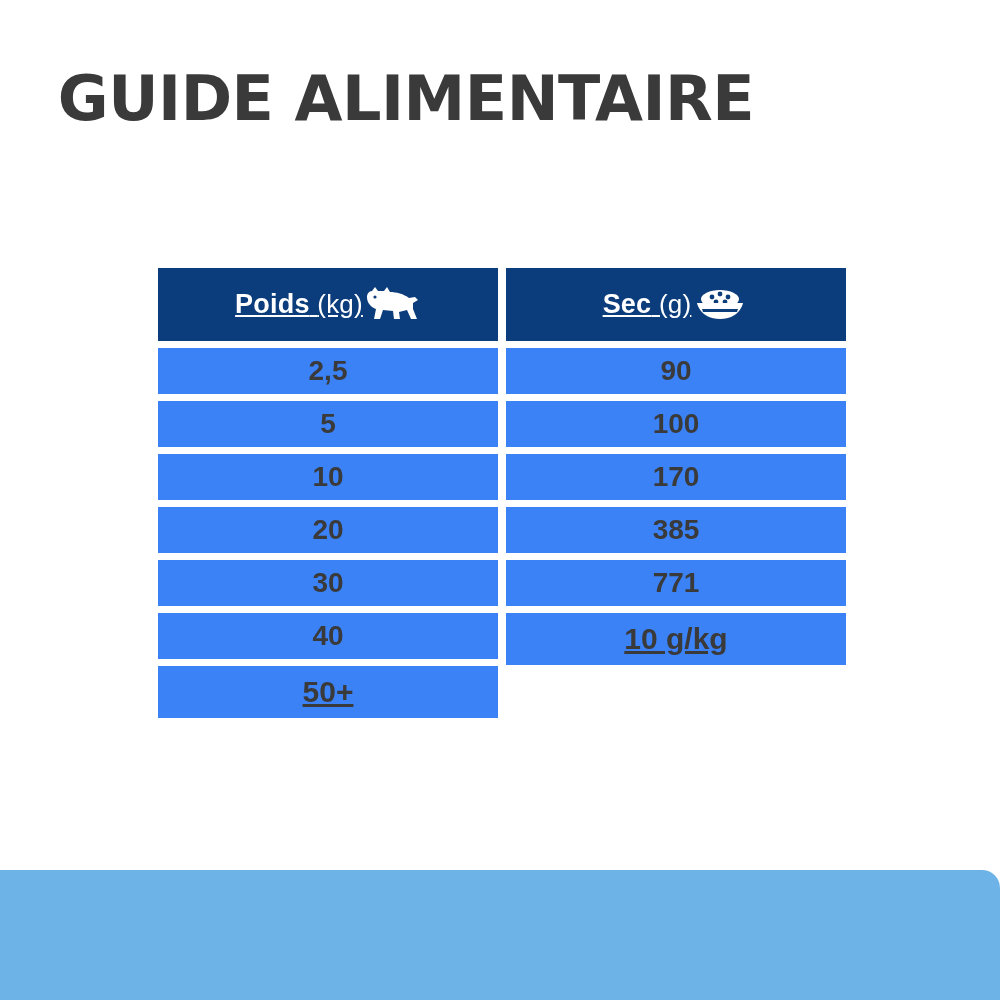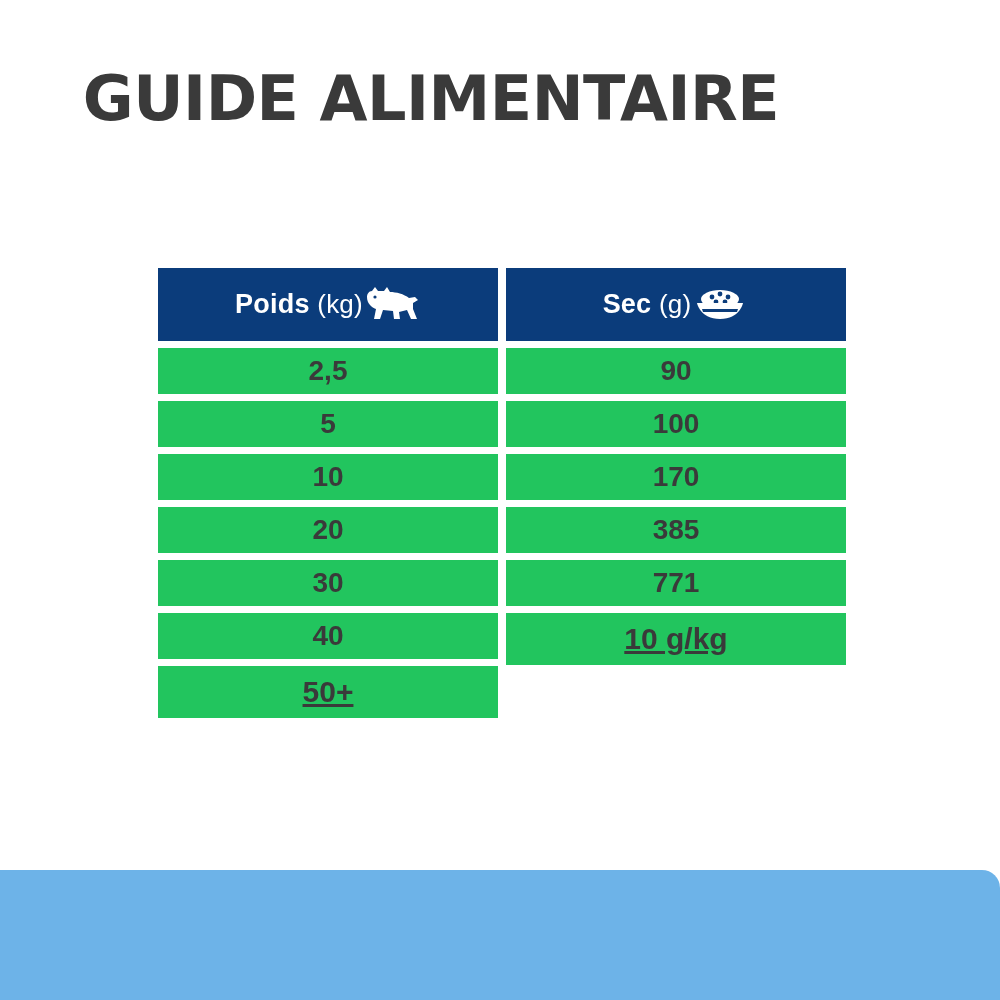--- a/index.html
+++ b/index.html
@@ -29,21 +29,20 @@
     left: 0;
     width: 812px;
     text-align: center;
     font-size: 62px;
     line-height: 74px;
     font-weight: bold;
     letter-spacing: -0.5px;
     color: #3a3a3a;
     font-family: "DejaVu Sans", sans-serif;
     white-space: nowrap;
-    padding-left: 25px;
   }
 
   .table-wrap {
     position: absolute;
     top: 268px;
     left: 158px;
     width: 688px;
     display: flex;
     gap: 8px;
   }
@@ -55,20 +54,21 @@
     gap: 7px;
   }
 
   .col-head {
     height: 73px;
     background: #0b3c7b;
     color: #ffffff;
     display: flex;
     align-items: center;
     justify-content: center;
+    text-decoration: underline;
   }
 
   .head-text {
     font-size: 27px;
     font-weight: bold;
     color: #ffffff;
     letter-spacing: 0.2px;
     white-space: nowrap;
   }
   .head-text .unit {
@@ -80,21 +80,21 @@
     display: inline-flex;
     align-items: center;
     justify-content: center;
     width: 58px;
     height: 42px;
   }
   .head-icon svg { display: block; }
 
   .cell {
     height: 46px;
-    background: #22c55e;
+    background: #3b82f6;
     display: flex;
     align-items: center;
     justify-content: center;
     font-size: 28px;
     font-weight: bold;
     color: #3a3a3a;
   }
   .cell.last {
     height: 52px;
     font-size: 30px;

